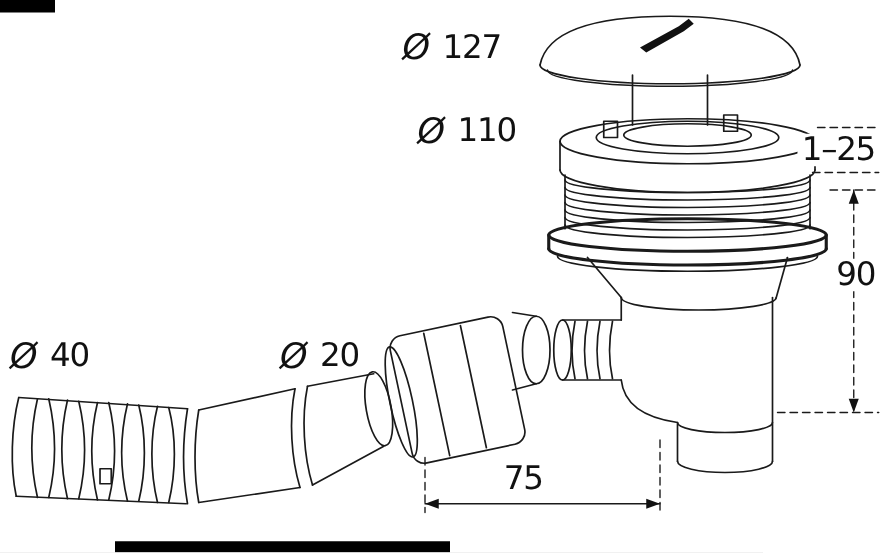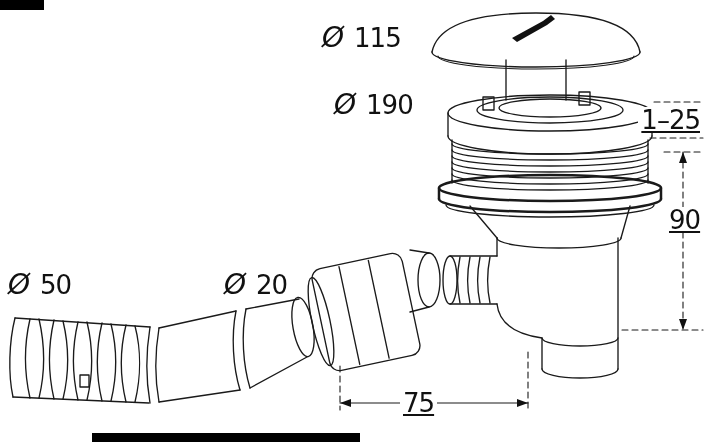--- a/index.html
+++ b/index.html
@@ -17,21 +17,21 @@
   #drawing .dash{stroke-dasharray:6 4;stroke-width:1.1;}
   #drawing .fill{fill:#111;stroke:none;}
   .dim-label{
     position:absolute;
     display:flex;align-items:center;gap:11px;
     font-size:26px;line-height:1;color:#111;
     letter-spacing:-1px;
     white-space:nowrap;
   }
   .dim-label .dia{font-style:italic;font-size:28px;}
-  .onwhite{background:#fff;padding:0 3px;text-decoration:underline;}
+  .onwhite{background:#fff;padding:0 3px;}
   .bar{position:absolute;background:#000;}
 </style>
 </head>
 <body>
 
 <div class="canvas">
 
   <svg id="drawing" width="705" height="442" viewBox="0 0 705 442">
 
     <g>
@@ -149,46 +149,46 @@
       <line class="dash" x1="340" y1="366" x2="340" y2="410"></line>
       <line class="dash" x1="528" y1="352" x2="528" y2="410"></line>
       <line class="thin" x1="340" y1="403" x2="528" y2="403"></line>
       <polygon class="fill" points="340,403 351,399 351,407"></polygon>
       <polygon class="fill" points="528,403 517,399 517,407"></polygon>
     </g>
   </svg>
 
   <div class="dim-label" style="left:322px;top:24px">
     <span class="dia">Ø</span>
-    <span>115</span>
+    <span>127</span>
   </div>
 
   <div class="dim-label" style="left:334px;top:91px">
     <span class="dia">Ø</span>
-    <span>190</span>
+    <span>110</span>
   </div>
 
   <div class="dim-label" style="left:8px;top:271px">
     <span class="dia">Ø</span>
-    <span>50</span>
+    <span>40</span>
   </div>
 
   <div class="dim-label" style="left:224px;top:271px">
     <span class="dia">Ø</span>
     <span>20</span>
   </div>
 
   <div class="dim-label onwhite" style="right:2px;top:107px">
     <span>1–25</span>
   </div>
 
   <div class="dim-label onwhite" style="left:666px;top:207px">
     <span>90</span>
   </div>
 
-  <div class="dim-label onwhite" style="left:400px;top:390px">
+  <div class="dim-label onwhite" style="left:400px;top:370px">
     <span>75</span>
   </div>
 
   <div class="bar" style="left:0;top:0;width:44px;height:10px"></div>
   <div class="bar" style="left:92px;top:433px;width:268px;height:9px"></div>
 
 </div>
 
 </body></html>

